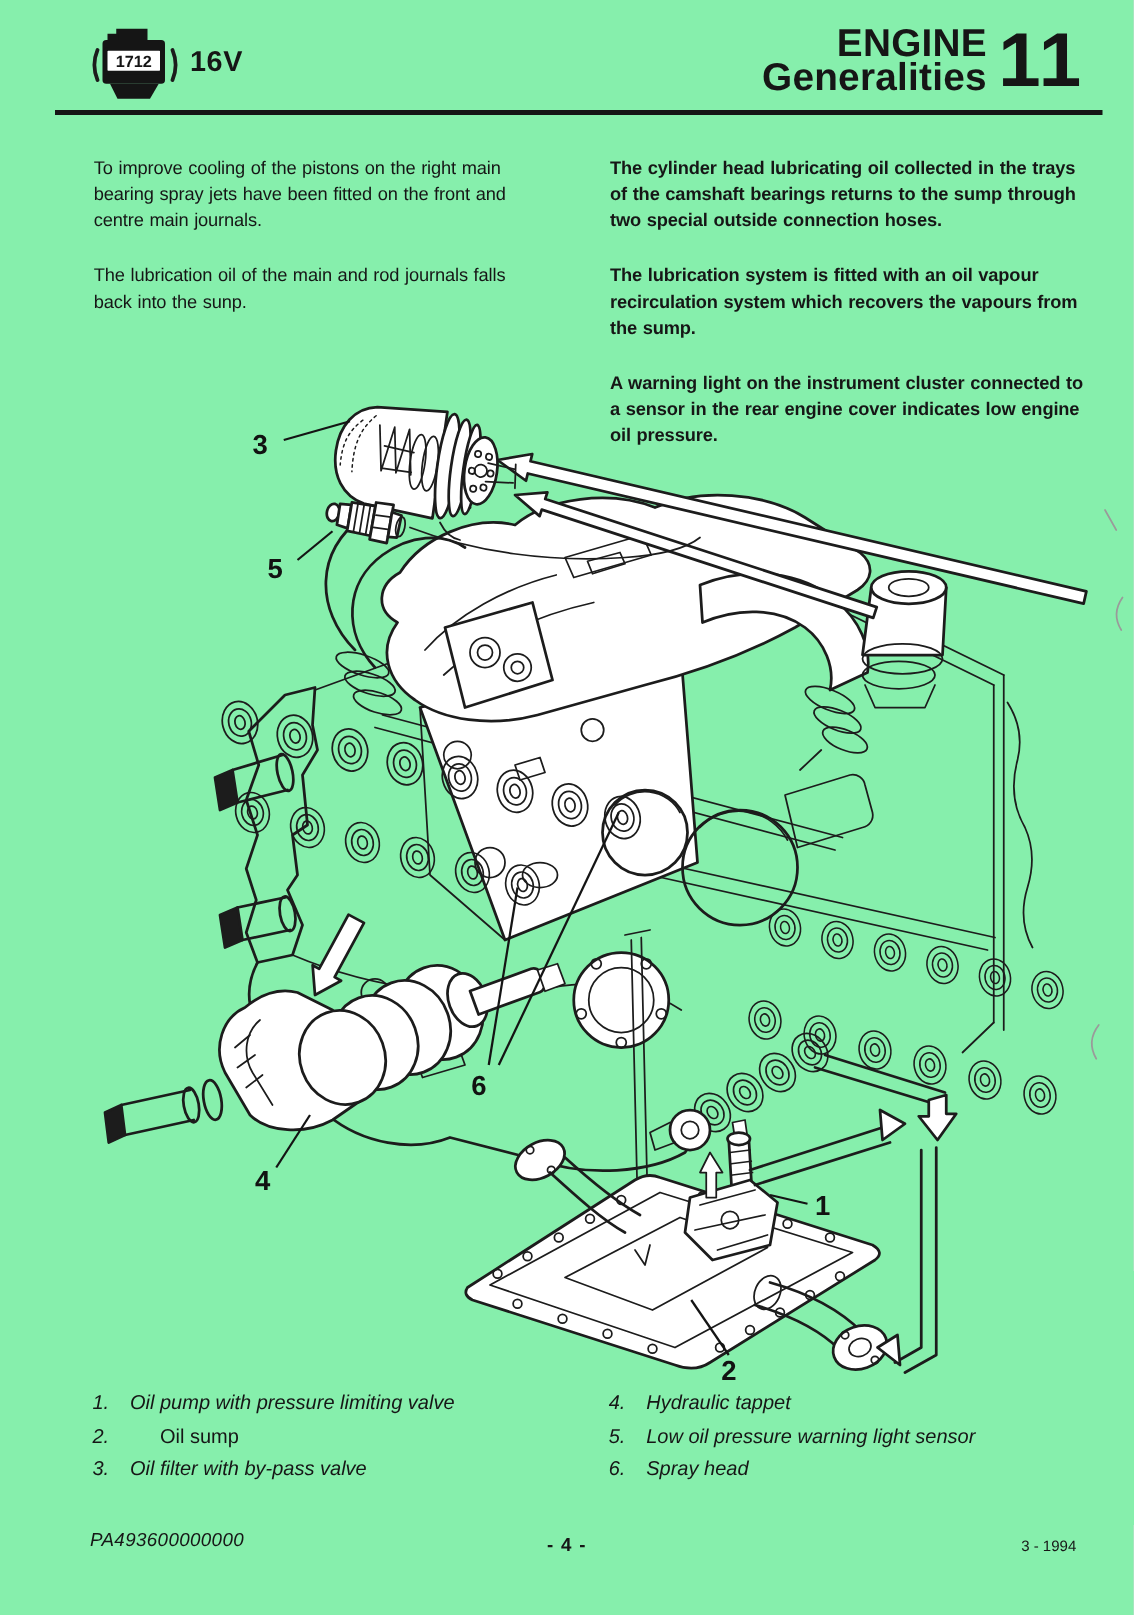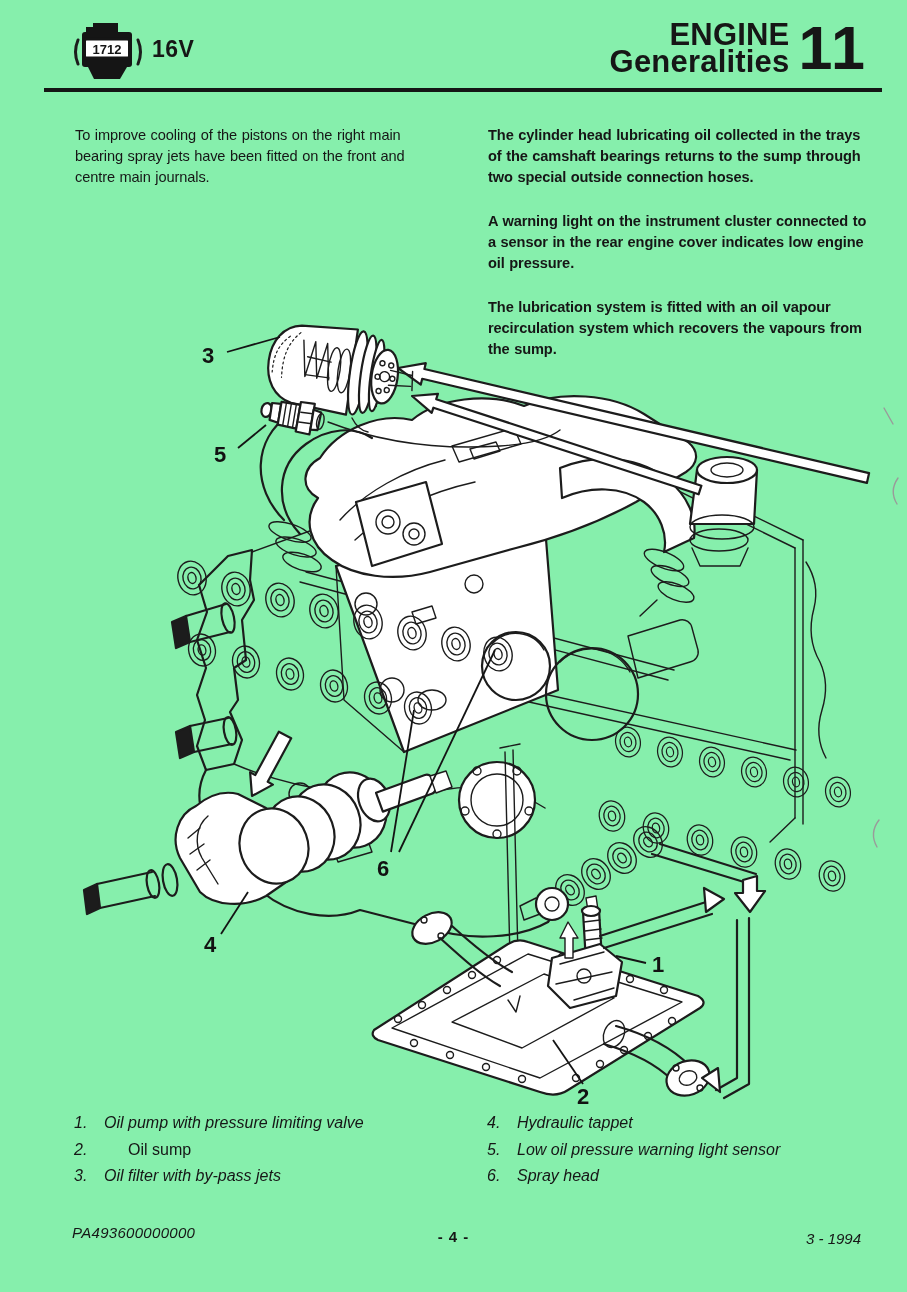--- a/index.html
+++ b/index.html
@@ -31,21 +31,21 @@
   
   .legend{position:absolute;top:1110px;font-size:16px;font-style:italic;line-height:26.5px;}
   .legend.l{left:74px;width:402px;}
   .legend.r{left:487px;width:415px;}
   .li{display:flex;}
   .li .n{width:30px;flex:none;}
   .upright{font-style:normal;margin-left:24px;}
   
   .f-doc{position:absolute;left:72px;top:1224px;font-style:italic;font-size:15px;letter-spacing:.3px;}
   .f-page{position:absolute;left:0;top:1228px;width:907px;text-align:center;font-size:15px;font-weight:bold;letter-spacing:1px;}
-  .f-date{position:absolute;right:46px;top:1230px;font-style:italic;font-size:15px;}
+  .f-date{position:absolute;right:46px;top:1230px;font-size:12px;}
 </style>
 </head>
 <body>
 
 <div class="page">
 
   <div class="hdr-icon">
     <svg width="72" height="64" viewBox="0 0 72 64">
       <path d="M6,20 q-5,12 0,24" class="ln" style="stroke-width:3"></path>
       <path d="M66,20 q5,12 0,24" class="ln" style="stroke-width:3"></path>
@@ -65,31 +65,33 @@
       <div>Generalities</div>
     </div>
     <div class="hdr-num">11</div>
   </div>
   <div class="rule"></div>
 
   <div class="col left">
     <p>To improve cooling of the pistons on the right main
 bearing spray jets have been fitted on the front and
 centre main journals.</p>
+    <p>The lubrication oil of the main and rod journals falls
+back into the sunp.</p>
   </div>
   <div class="col right">
     <p>The cylinder head lubricating oil collected in the trays
 of the camshaft bearings returns to the sump through
 two special outside connection hoses.</p>
+    <p>The lubrication system is fitted with an oil vapour
+recirculation system which recovers the vapours from
+the sump.</p>
     <p>A warning light on the instrument cluster connected to
 a sensor in the rear engine cover indicates low engine
 oil pressure.</p>
-    <p>The lubrication system is fitted with an oil vapour
-recirculation system which recovers the vapours from
-the sump.</p>
   </div>
 
   <div class="fig">
   <svg viewBox="0 292 907 822" width="907" height="822">
 
     <g class="ln s1">
       <path d="M558,432 L795,548"></path>
           <path d="M566,424 L803,540"></path>
       <path d="M795,548 L795,818"></path>
           <path d="M803,540 L803,824"></path>
@@ -404,21 +406,21 @@
     <div class="li">
       <span class="n">1.</span>
       <span>Oil pump with pressure limiting valve</span>
     </div>
     <div class="li">
       <span class="n">2.</span>
       <span class="upright">Oil sump</span>
     </div>
     <div class="li">
       <span class="n">3.</span>
-      <span>Oil filter with by-pass jets</span>
+      <span>Oil filter with by-pass valve</span>
     </div>
   </div>
   <div class="legend r">
     <div class="li">
       <span class="n">4.</span>
       <span>Hydraulic tappet</span>
     </div>
     <div class="li">
       <span class="n">5.</span>
       <span>Low oil pressure warning light sensor</span>

